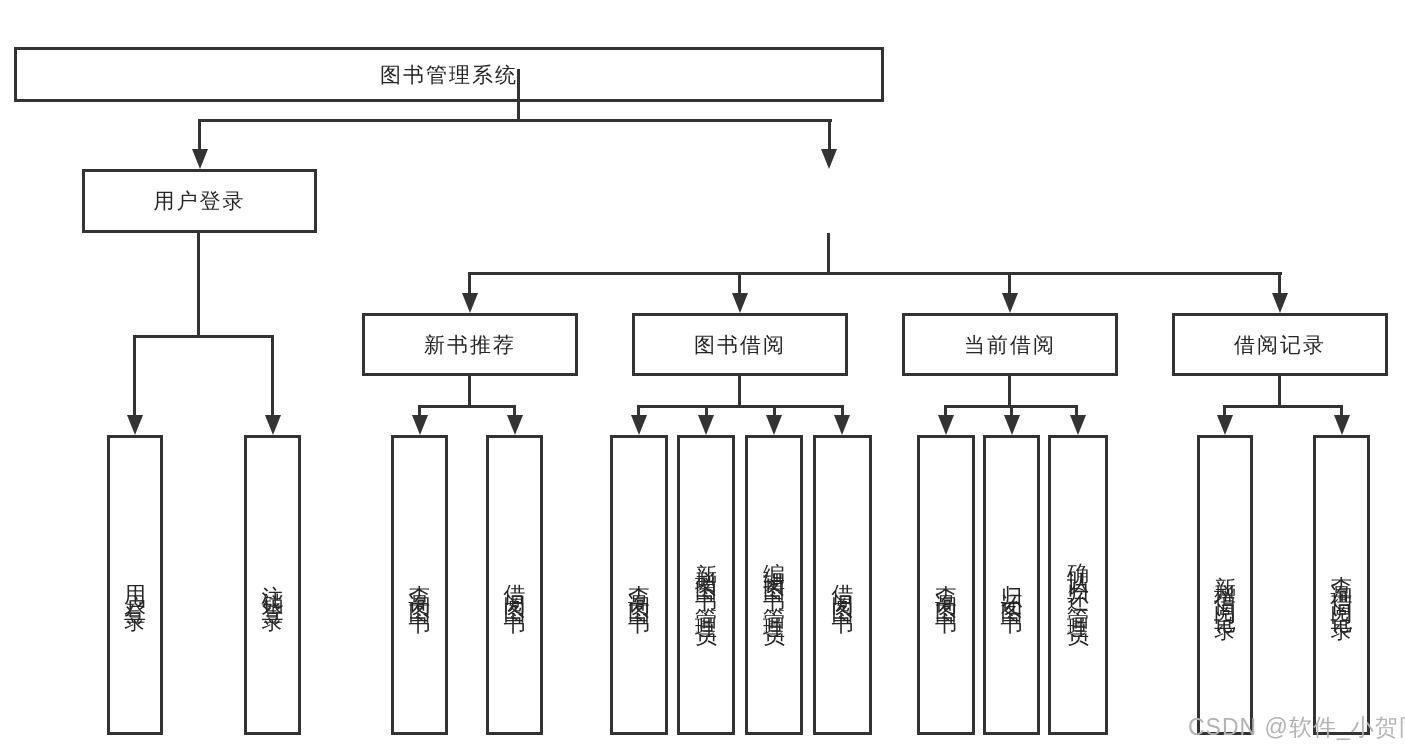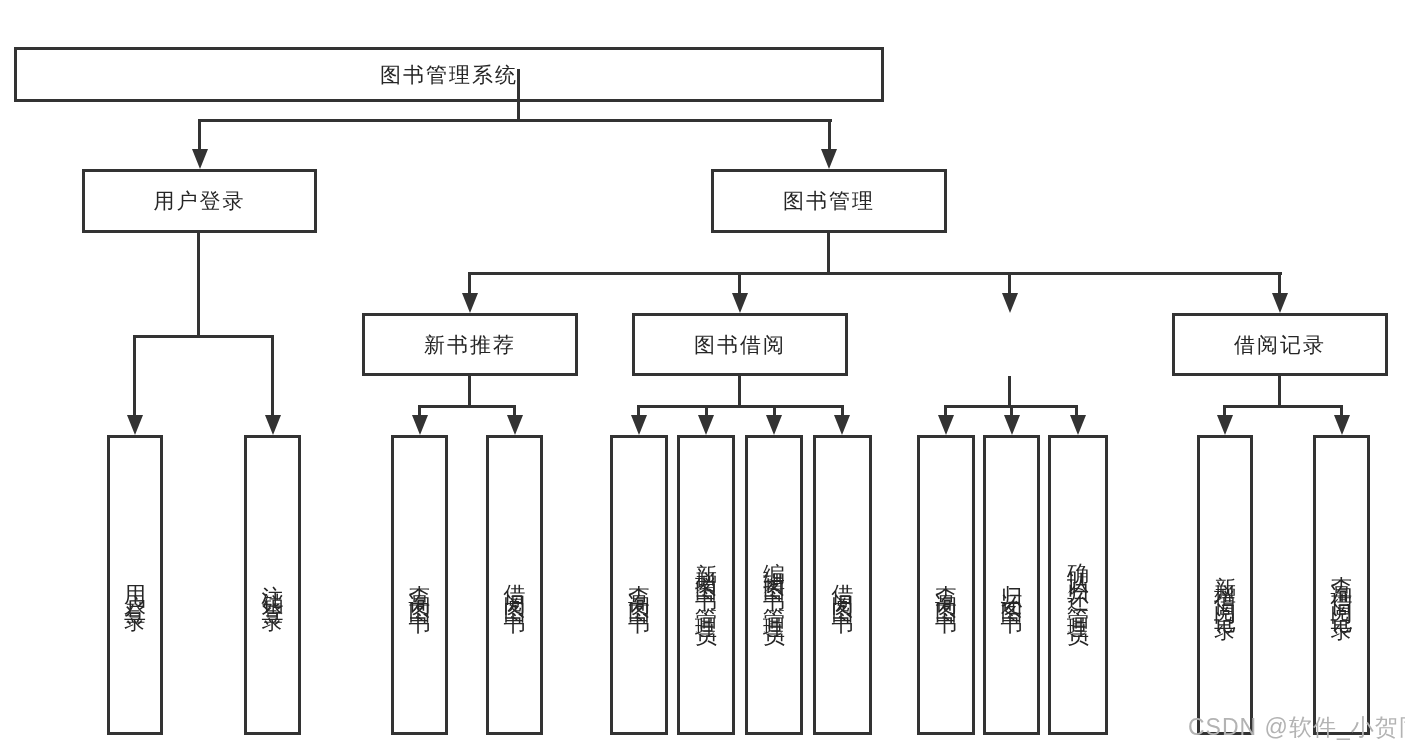--- a/index.html
+++ b/index.html
@@ -60,21 +60,20 @@
   <div class="box" style="left:14px; top:14px; width:870px; height:55px;margin-top:33px;">图书管理系统</div>
 
   <div class="vline" style="left:517px; top:69px; height:53px;"></div>
   <div class="hline" style="left:198px; top:119px; width:634px;"></div>
   <div class="vline" style="left:198px; top:119px; height:32px;"></div>
   <div class="vline" style="left:828px; top:119px; height:32px;"></div>
   <div class="arrow" style="left:192px; top:149px;"></div>
   <div class="arrow" style="left:821px; top:149px;"></div>
 
   <div class="box" style="left:82px; top:169px; width:235px; height:64px;">用户登录</div>
-  <div class="box" style="left:711px; top:169px; width:236px; height:64px;">图书管理</div>
 
   <div class="vline" style="left:197px; top:233px; height:104px;"></div>
   <div class="hline" style="left:133px; top:335px; width:141px;"></div>
   <div class="vline" style="left:133px; top:335px; height:82px;"></div>
   <div class="vline" style="left:271px; top:335px; height:82px;"></div>
   <div class="arrow" style="left:127px; top:415px;"></div>
   <div class="arrow" style="left:265px; top:415px;"></div>
 
   <div class="vline" style="left:827px; top:233px; height:42px;"></div>
   <div class="hline" style="left:468px; top:272px; width:814px;"></div>
@@ -82,20 +81,21 @@
   <div class="vline" style="left:738px; top:272px; height:23px;"></div>
   <div class="vline" style="left:1008px; top:272px; height:23px;"></div>
   <div class="vline" style="left:1278px; top:272px; height:23px;"></div>
   <div class="arrow" style="left:462px; top:293px;"></div>
   <div class="arrow" style="left:732px; top:293px;"></div>
   <div class="arrow" style="left:1002px; top:293px;"></div>
   <div class="arrow" style="left:1272px; top:293px;"></div>
 
   <div class="box" style="left:632px; top:313px; width:216px; height:63px;">图书借阅</div>
   <div class="box" style="left:362px; top:313px; width:216px; height:63px;">新书推荐</div>
+  <div class="box" style="left:902px; top:313px; width:216px; height:63px;">当前借阅</div>
   <div class="box" style="left:1172px; top:313px; width:216px; height:63px;">借阅记录</div>
 
   <div class="vline" style="left:468px; top:376px; height:32px;"></div>
   <div class="hline" style="left:418px; top:405px; width:98px;"></div>
   <div class="vline" style="left:418px; top:405px; height:12px;"></div>
   <div class="vline" style="left:513px; top:405px; height:12px;"></div>
   <div class="arrow" style="left:412px; top:415px;"></div>
   <div class="arrow" style="left:507px; top:415px;"></div>
 
   <div class="vline" style="left:738px; top:376px; height:32px;"></div>

